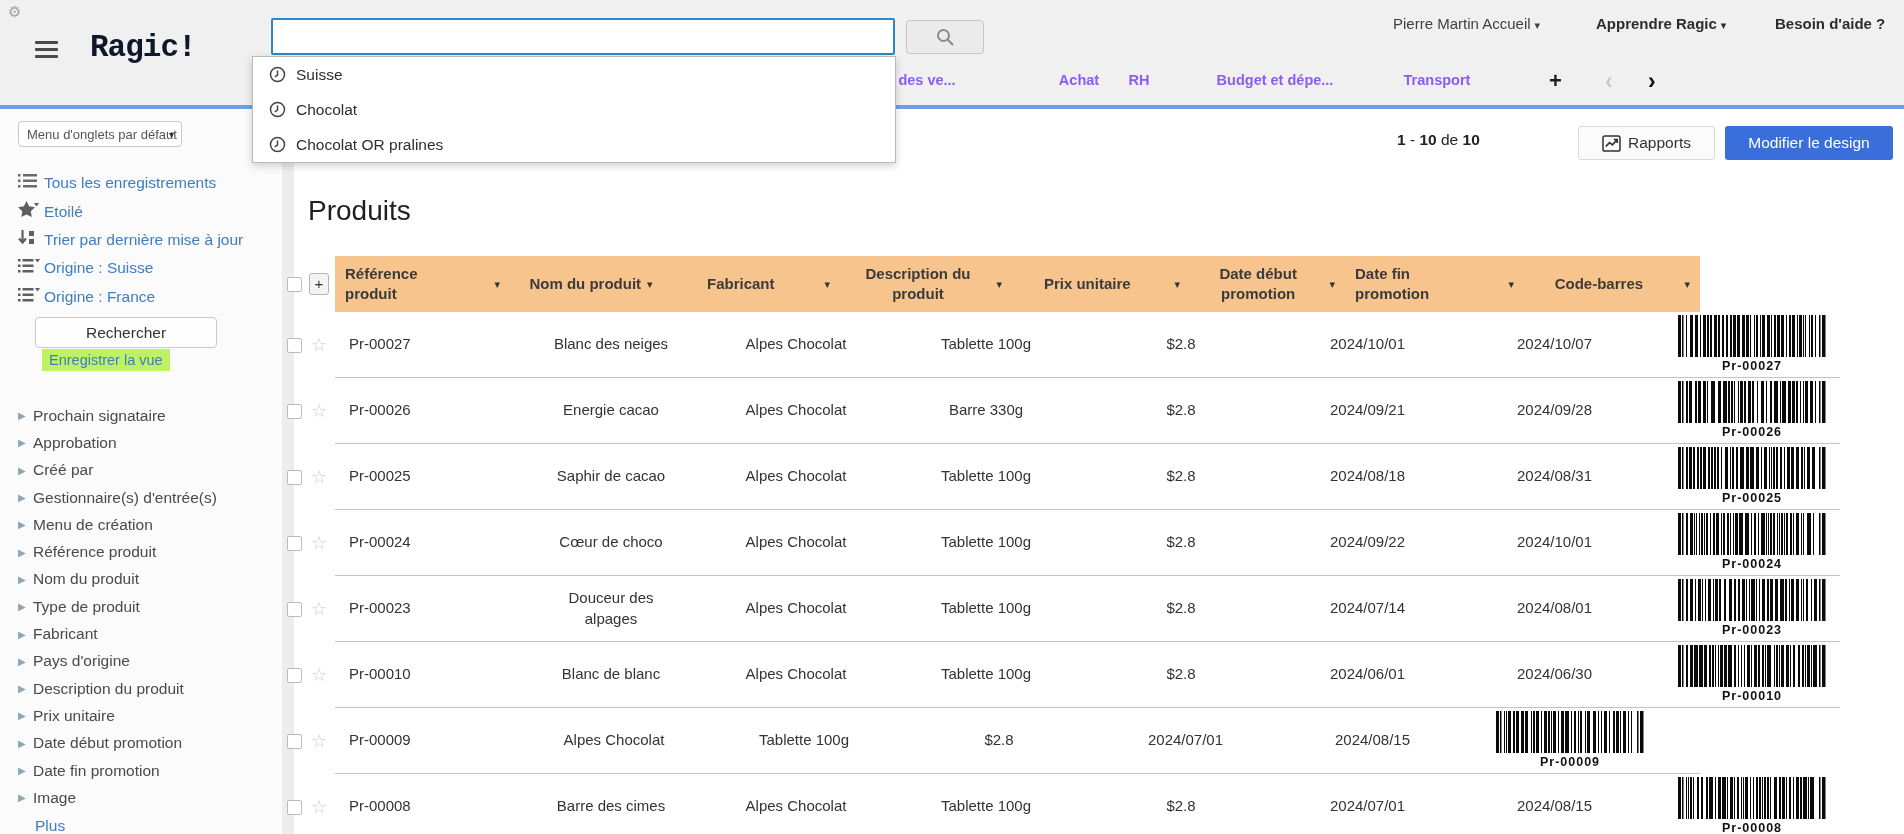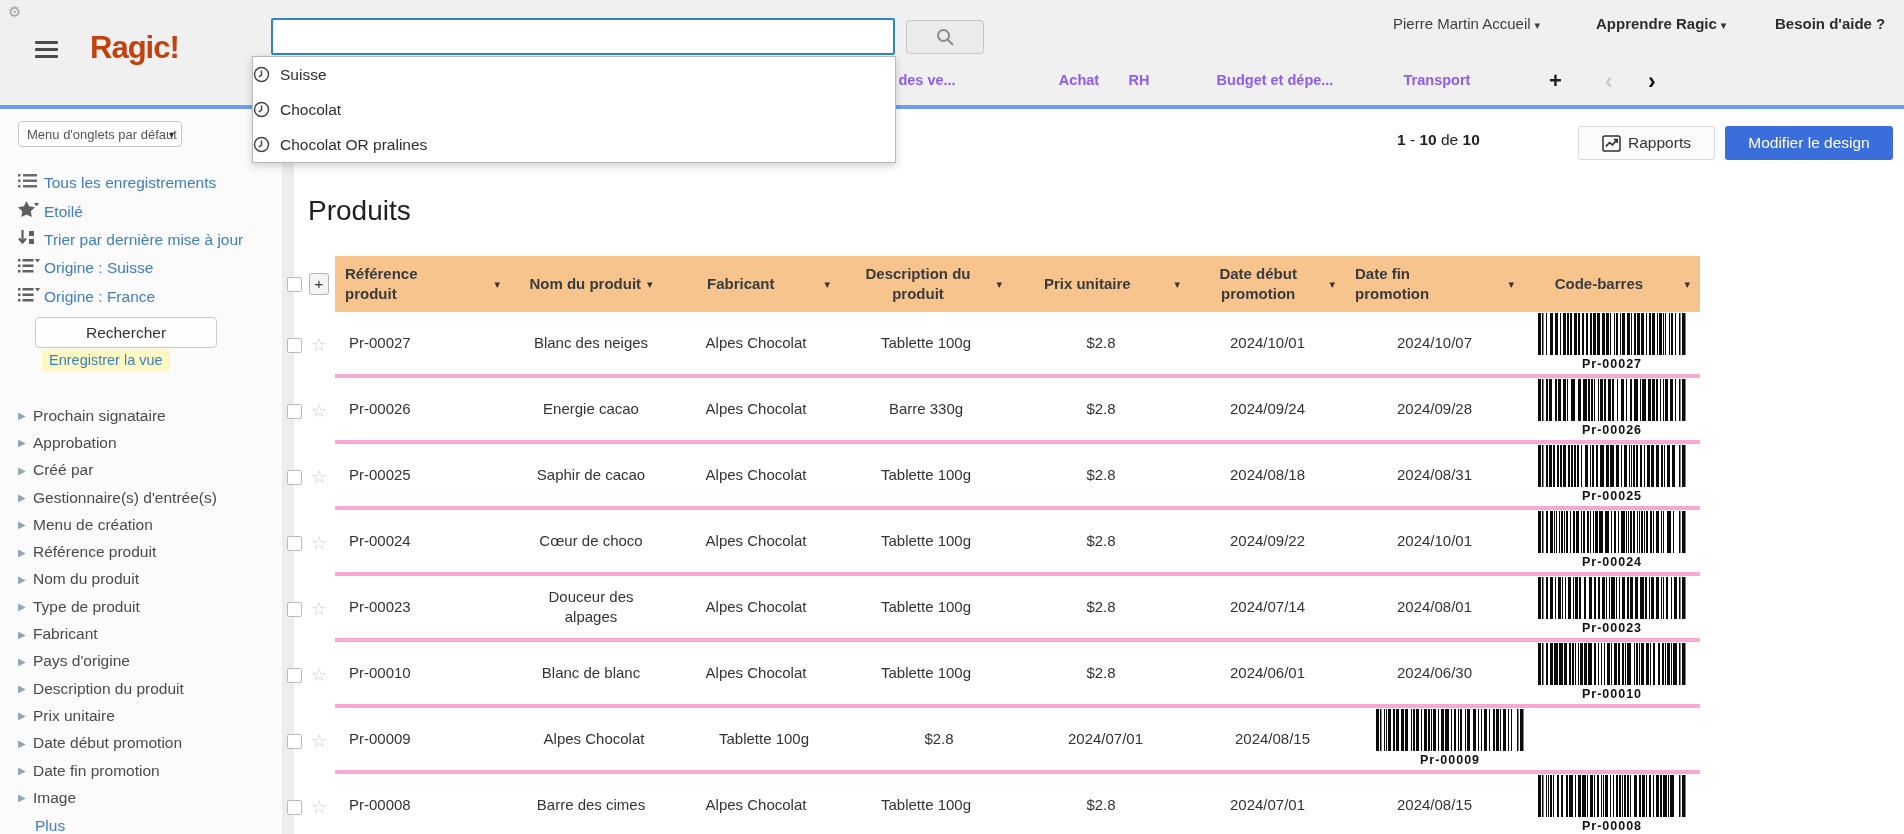--- a/index.html
+++ b/index.html
@@ -6,21 +6,21 @@
   html,body { width:1904px; height:834px; overflow:hidden; background:#fff;
     font-family:"Liberation Sans","DejaVu Sans",sans-serif; color:#333; }
   .stage { position:relative; width:1904px; height:834px; }
 
   
   .topbar { position:absolute; left:0; top:0; width:1904px; height:105px; background:#f0f0f0; }
   .blue-line { position:absolute; left:0; top:105px; width:1904px; height:4px; background:#6d9eee; }
   .gear { position:absolute; left:8px; top:3px; font-size:15px; color:#a0a0a0; }
   .hamburger { position:absolute; left:35px; top:41px; width:23px; height:17px; cursor:pointer; }
   .hamburger span { display:block; height:3px; background:#4a4a4a; margin-bottom:4px; border-radius:1px; }
-  .logo { position:absolute; left:90px; top:30px; font-size:31px; font-weight:bold; color:#c2410c; letter-spacing:-1px; }
+  .logo { position:absolute; left:90px; top:30px; font-size:31px; font-weight:bold; color:#0f172a; letter-spacing:-1px;font-family:Liberation Mono, monospace; }
   .search-input { position:absolute; left:271px; top:18px; width:624px; height:37px; border:2px solid #2e86c4;
     background:#fff; outline:none; font-size:16px; padding:0 8px; border-radius:2px; }
   .search-btn { position:absolute; left:906px; top:20px; width:78px; height:34px; background:#ebebeb;
     border:1px solid #c6c6c6; border-radius:4px; display:flex; align-items:center; justify-content:center; cursor:pointer; }
   .hdr-link { position:absolute; top:15px; font-size:15px; white-space:nowrap; }
   .user-menu { left:1393px; color:#3f3f3f; }
   .learn-menu { left:1596px; font-weight:bold; color:#2d2d2d; }
   .help-link { left:1775px; font-weight:bold; color:#2d2d2d; }
   .chev { font-size:11px; margin-left:4px; }
 
@@ -32,38 +32,38 @@
   .nav-arrow { position:absolute; top:8px; font-size:23px; font-weight:bold; cursor:pointer; }
   .arrow-prev { left:1605px; color:#c9c9c9; }
   .arrow-next { left:1648px; color:#111; }
   .hdr-icon { position:absolute; top:70px; width:24px; height:24px; }
   .badge { position:absolute; left:1834px; top:50px; min-width:23px; height:23px; background:#e8544a; color:#fff;
     font-size:13px; font-weight:bold; border-radius:4px; display:flex; align-items:center; justify-content:center; padding:0 4px; }
 
   
   .suggest { position:absolute; left:252px; top:56px; width:644px; background:#fff; border:1px solid #b9b9b9;
     box-shadow:0 3px 8px rgba(0,0,0,.18); z-index:50; }
-  .suggest-item { height:35px; display:flex; align-items:center; font-size:15.5px; color:#2e2e2e; cursor:pointer; }
+  .suggest-item { height:35px; display:flex; align-items:center; padding-left:16px; font-size:15.5px; color:#2e2e2e; cursor:pointer; }
   .suggest-item svg { margin-right:10px; }
 
   
   .sidebar { position:absolute; left:0; top:109px; width:294px; height:725px; background:#fbfbfb;padding-left:44px; }
   .sb-scroll { position:absolute; right:0; top:0; width:12px; height:725px; background:#ededed; }
   .tab-menu-select { position:absolute; left:18px; top:12px; width:164px; height:26px; background:#fff;
     border:1px solid #c8c8c8; border-radius:4px; font-size:13px; color:#555; display:flex; align-items:center;
     padding:0 6px 0 8px; cursor:pointer; white-space:nowrap; overflow:hidden; }
   .tab-menu-select .caret { margin-left:-8px; color:#333; font-size:10px; }
   .views { position:absolute; left:0; top:60px; width:282px; }
   .view-item { height:28.4px; display:flex; align-items:center; cursor:pointer; }
   .view-item .vicon { width:26px; margin-left:18px; color:#6b6b6b; flex:none; }
   .view-item .vlabel { font-size:15.5px; color:#3d7ec2; white-space:nowrap; }
   .rechercher { position:absolute; left:35px; top:208px; width:182px; height:31px; background:#fefefe;
     border:1px solid #c9c9c9; border-radius:4px; font-size:15.5px; color:#333; cursor:pointer;
     font-family:"Liberation Sans",sans-serif; }
-  .save-view { position:absolute; left:42px; top:240px; background:#fef9c3; color:#3d7ec2; font-size:14.5px;
+  .save-view { position:absolute; left:42px; top:240px; background:#bef264; color:#3d7ec2; font-size:14.5px;
     padding:3px 7px; cursor:pointer; }
   .filters { position:absolute; left:0; top:293px; width:282px; }
   .filter-item { height:27.3px; display:flex; align-items:center; cursor:pointer; }
   .filter-item .farrow { width:15px; margin-left:18px; color:#8fa6b5; font-size:10px; flex:none; }
   .filter-item .flabel { font-size:15.5px; color:#4a4a4a; white-space:nowrap; }
   .more-link { position:absolute; left:35px; top:708px; font-size:15.5px; color:#3d7ec2; cursor:pointer; }
 
   
   .main { position:absolute; left:294px; top:109px; width:1610px; height:725px; background:#fff; }
   .record-range { position:absolute; left:1103px; top:22px; font-size:15.5px; color:#222; }
@@ -84,21 +84,21 @@
   .hcell .hlabel { text-align:center; }
   .hcell.h-left .hlabel { text-align:left; }
   .hcell .sort-caret { font-size:11px; color:#333; margin-left:6px; }
   .hcell.arrow-right .sort-caret { margin-left:auto; }
   .checkbox { width:15px; height:15px; background:#fff; border:1px solid #bbb; border-radius:2px; flex:none; cursor:pointer; }
   .addcol-btn { width:20px; height:22px; margin-left:7px; background:#f4f4f4; border:1px solid #b5b5b5;
     border-radius:3px; font-size:15px; color:#333; line-height:19px; text-align:center; cursor:pointer; flex:none; }
   .t-row { display:flex; height:66px; }
   .row-left { width:50px; display:flex; align-items:center; flex:none; }
   .row-left .star { font-size:18px; color:#ccc; margin-left:9px; cursor:pointer; }
-  .row-cells { display:flex; flex:1; border-bottom:4px solid #f9a8d4; }
+  .row-cells { display:flex; flex:1; border-bottom:1px solid #f9a8d4;gap:20px; }
   .cell { display:flex; align-items:center; justify-content:center; text-align:center; font-size:15px;
     color:#333; padding:0 12px; line-height:1.35; flex:none; }
   .cell.c-left { justify-content:flex-start; text-align:left; padding-left:14px; }
   .bc-wrap { display:flex; flex-direction:column; align-items:center; justify-content:center; }
   .bc-label { font-size:12.5px; font-weight:bold; color:#111; letter-spacing:1px; margin-top:1px; }
 </style>
 </head>
 <body>
 
 <div class="stage">
@@ -449,21 +449,21 @@
             <div class="row-left">
               <div class="checkbox" style="margin-left:2px;"></div>
               <span class="star">☆</span>
             </div>
             <div class="row-cells">
               <div class="cell c-left" style="width:175px">Pr-00026</div>
               <div class="cell" style="width:162px">Energie cacao</div>
               <div class="cell" style="width:168px">Alpes Chocolat</div>
               <div class="cell" style="width:172px">Barre 330g</div>
               <div class="cell" style="width:178px">$2.8</div>
-              <div class="cell" style="width:155px">2024/09/24</div>
+              <div class="cell" style="width:155px">2024/09/21</div>
               <div class="cell" style="width:179px">2024/09/28</div>
               <div class="cell" style="width:176px">
                 <div class="bc-wrap">
                   <svg width="148" height="42" viewBox="0 0 148 42">
                     <rect x="0" y="0" width="3" height="42" fill="#0a0a0a"></rect>
                     <rect x="4" y="0" width="1.5" height="42" fill="#0a0a0a"></rect>
                     <rect x="8" y="0" width="2" height="42" fill="#0a0a0a"></rect>
                     <rect x="11" y="0" width="3" height="42" fill="#0a0a0a"></rect>
                     <rect x="17" y="0" width="2" height="42" fill="#0a0a0a"></rect>
                     <rect x="20" y="0" width="3" height="42" fill="#0a0a0a"></rect>

